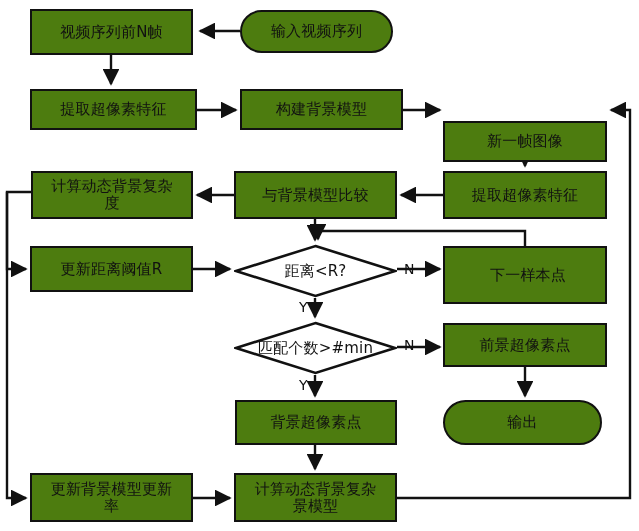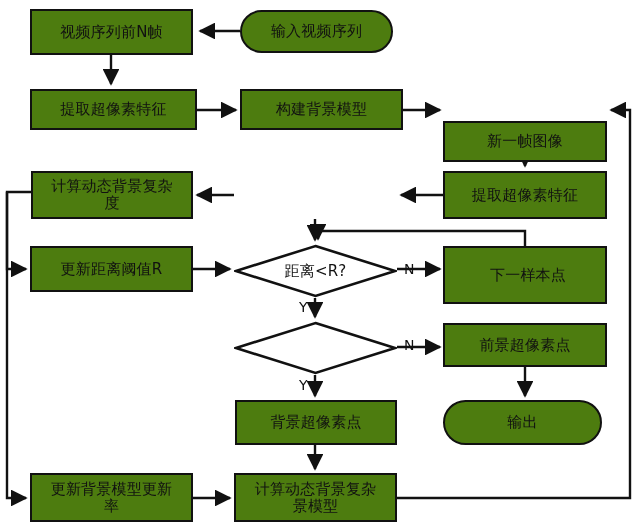--- a/index.html
+++ b/index.html
@@ -152,20 +152,23 @@
 
   <div class="node rect" style="left:443px; top:89px; width:164px; height:41px;margin-top:32px;">
     <span class="label">新一帧图像</span>
   </div>
 
   <div class="node rect" style="left:31px; top:171px; width:162px; height:48px;">
     <span class="label">计算动态背景复杂
 度</span>
   </div>
 
+  <div class="node rect" style="left:234px; top:171px; width:163px; height:48px;">
+    <span class="label">与背景模型比较</span>
+  </div>
 
   <div class="node rect" style="left:443px; top:171px; width:164px; height:48px;">
     <span class="label">提取超像素特征</span>
   </div>
 
   <div class="node rect" style="left:30px; top:246px; width:163px; height:46px;">
     <span class="label">更新距离阈值R</span>
   </div>
 
   <div class="node diamond" style="left:234px; top:244px; width:163px; height:54px;">
@@ -176,20 +179,21 @@
   </div>
 
   <div class="node rect" style="left:443px; top:246px; width:164px; height:58px;padding-left:6px;">
     <span class="label">下一样本点</span>
   </div>
 
   <div class="node diamond" style="left:234px; top:321px; width:163px; height:54px;">
     <svg class="diamond-shape" viewBox="0 0 163 54" preserveAspectRatio="none">
       <polygon points="81.5,2 161,27 81.5,52 2,27" fill="#ffffff" stroke="#111111" stroke-width="2.6" vector-effect="non-scaling-stroke"></polygon>
     </svg>
+    <span class="label">匹配个数&gt;#min</span>
   </div>
 
   <div class="node rect" style="left:443px; top:323px; width:164px; height:44px;">
     <span class="label">前景超像素点</span>
   </div>
 
   <div class="node rect" style="left:235px; top:400px; width:162px; height:45px;">
     <span class="label">背景超像素点</span>
   </div>
 

